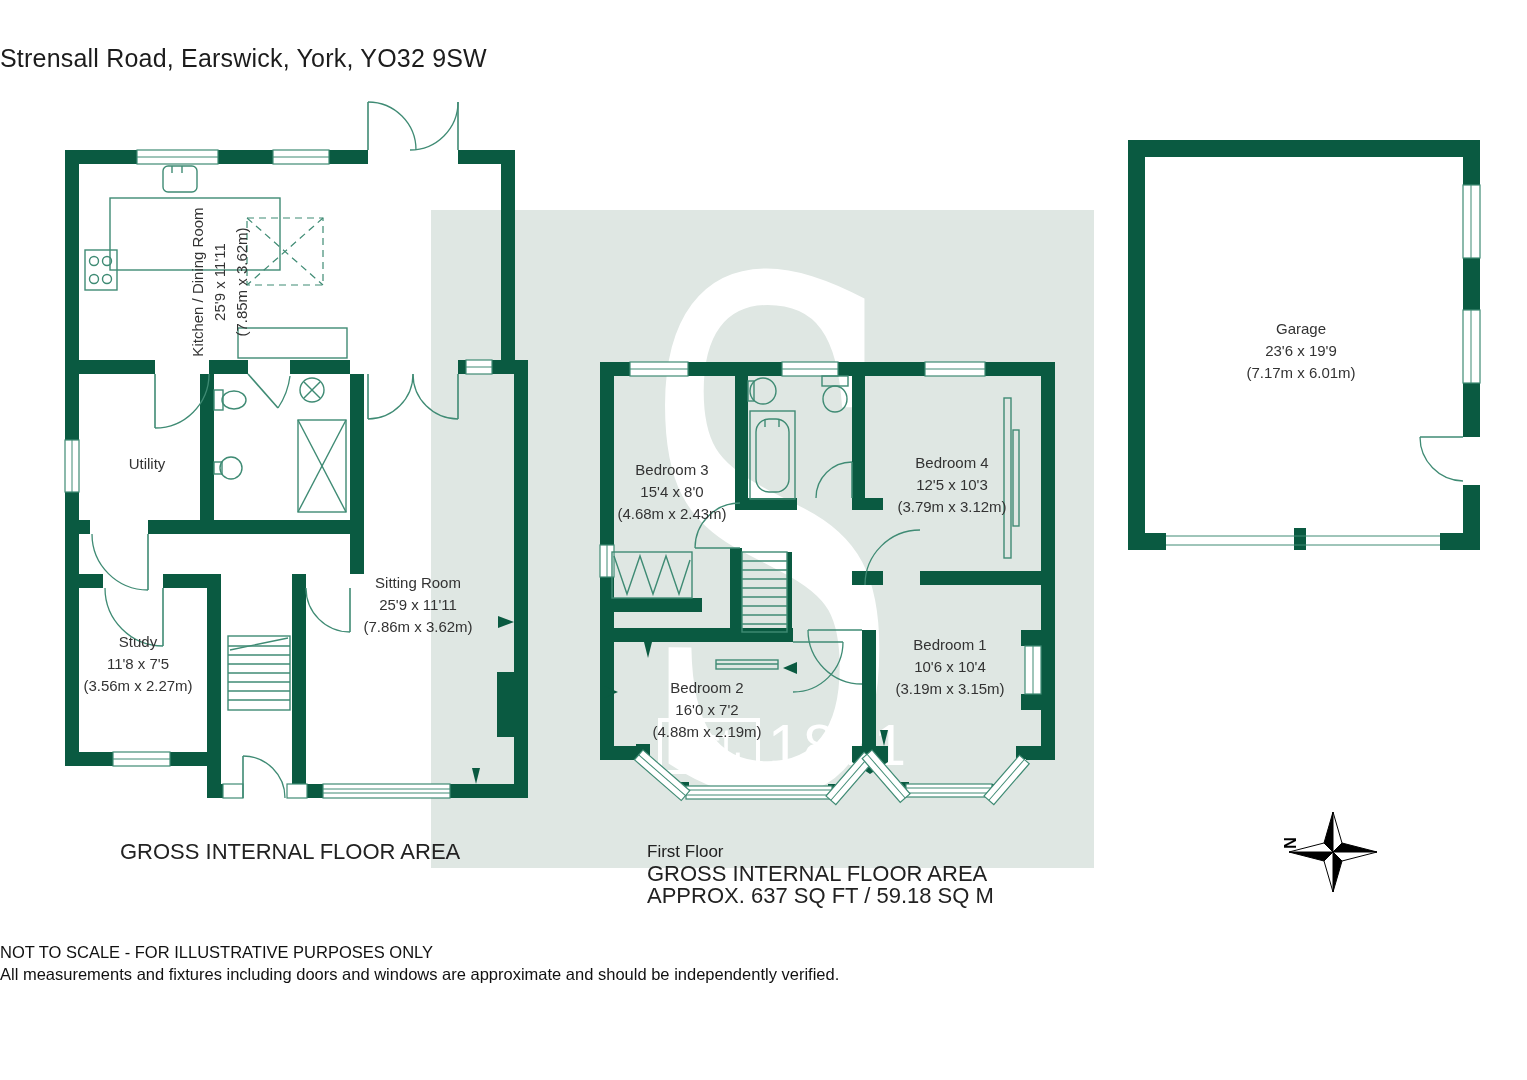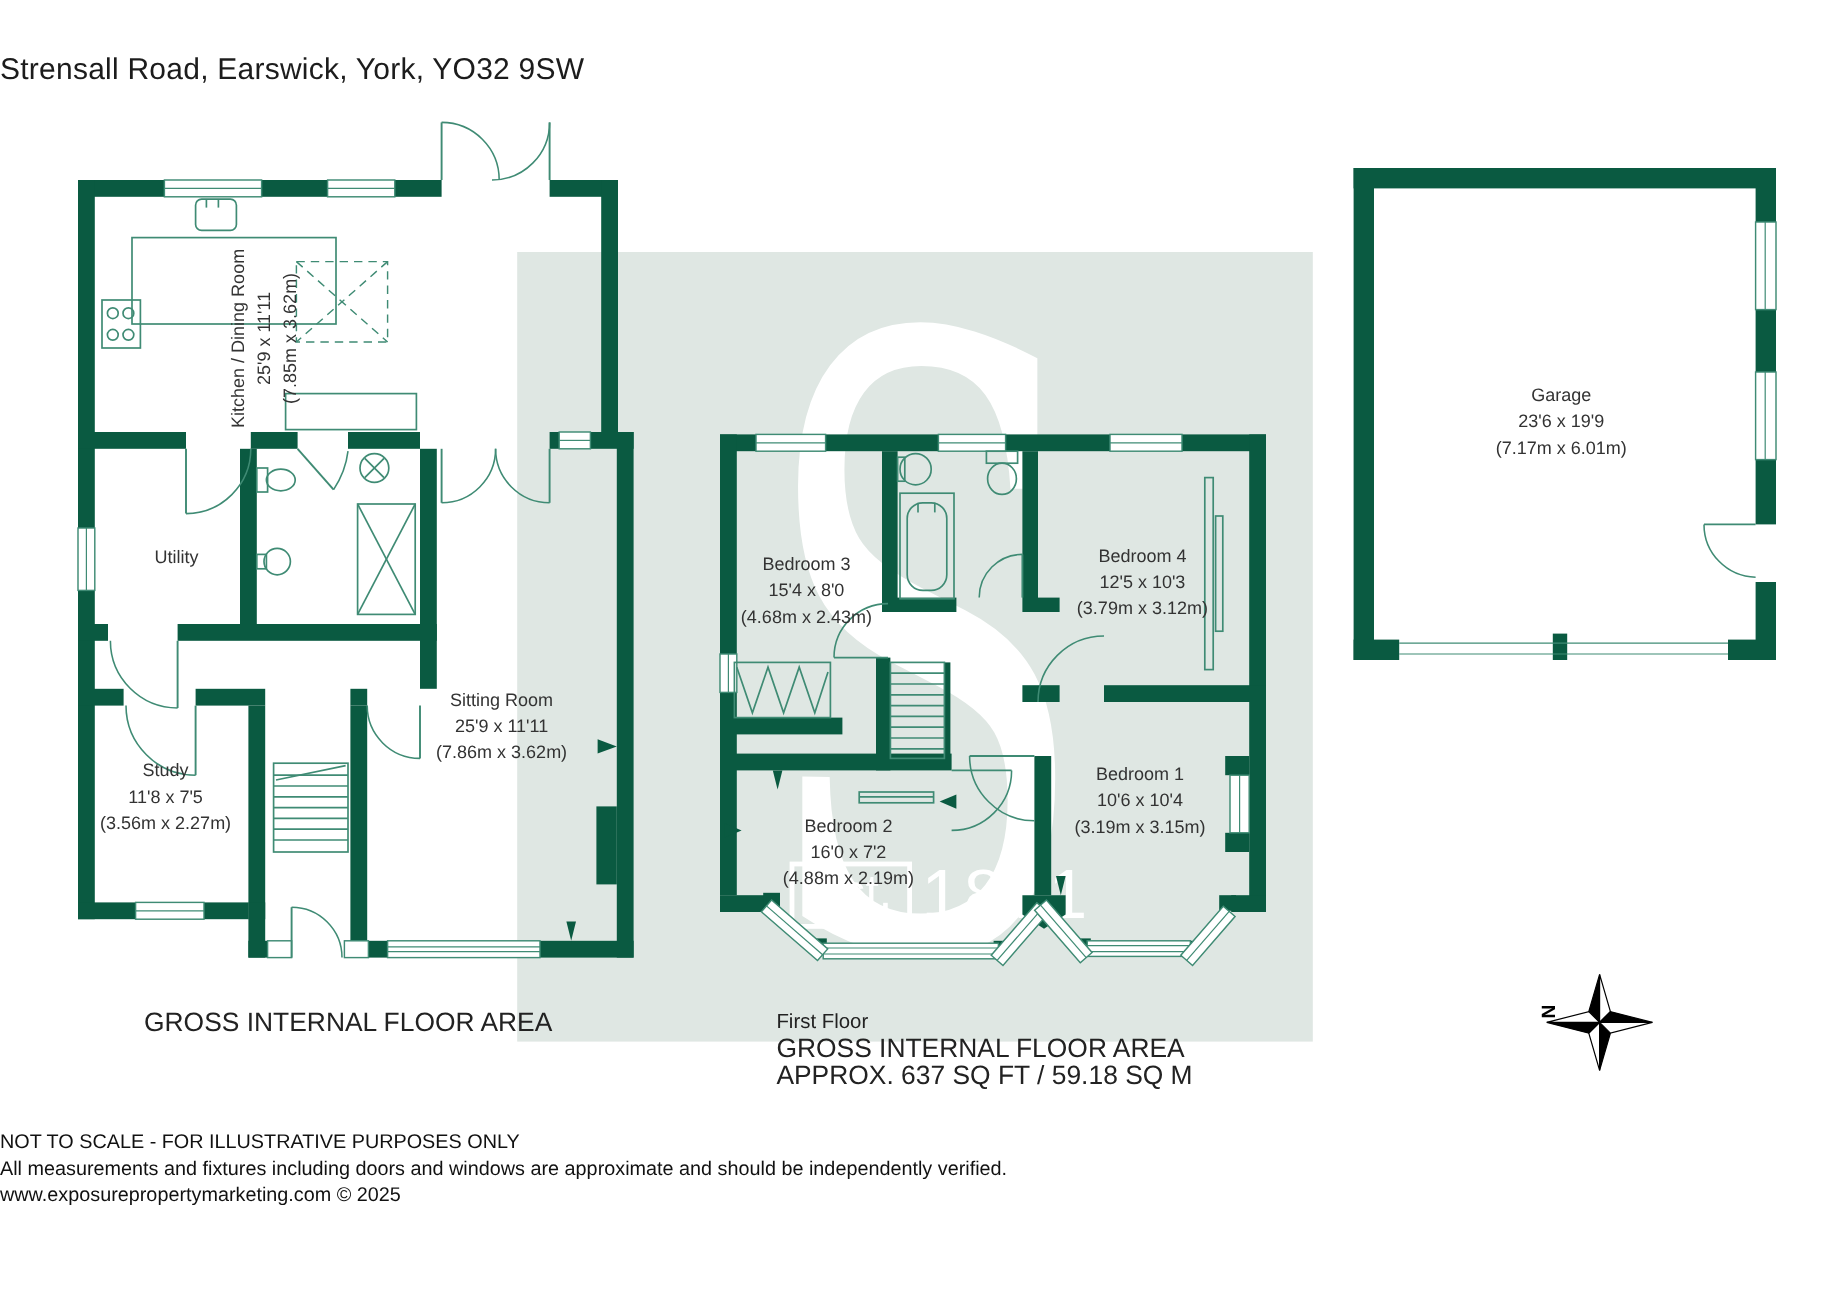--- a/index.html
+++ b/index.html
@@ -366,14 +366,13 @@
 </div>
 <div class="html-label floor-label ff-label">
   <div>First Floor</div>
   <div class="cap">GROSS INTERNAL FLOOR AREA</div>
   <div class="cap">APPROX. 637 SQ FT / 59.18 SQ M</div>
 </div>
 
 <div class="html-label footer">
   <div>NOT TO SCALE - FOR ILLUSTRATIVE PURPOSES ONLY</div>
   <div>All measurements and fixtures including doors and windows are approximate and should be independently verified.</div>
-  <div>www.exposurepropertymarketing.com © 2025</div>
 </div>
 
 </body></html>

